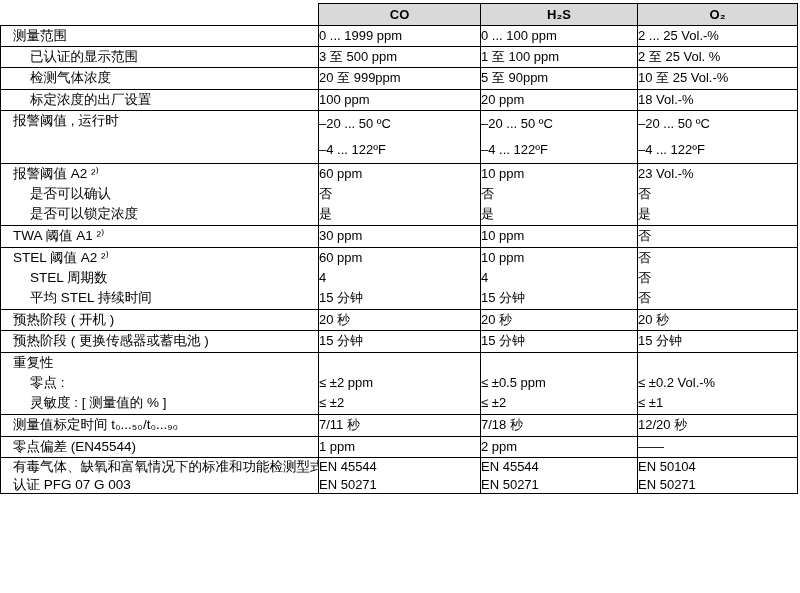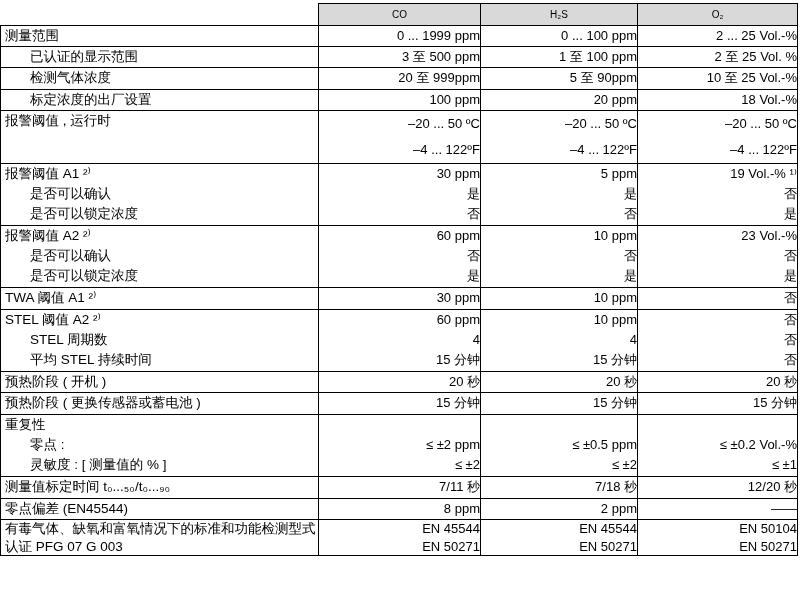--- a/index.html
+++ b/index.html
@@ -17,31 +17,31 @@
     border-collapse:collapse;table-layout:fixed;
     width:797px;margin:3px 0 0 0;
   }
   td,th{
     border:1px solid var(--border);
     padding:0;vertical-align:top;
     font-size:13px;
   }
   th{
     background:var(--header-bg);
-    font-weight:normal;font-size:10px;
+    font-weight:bold;font-size:13px;
     vertical-align:middle;
   }
   td.corner{border:none;background:#ffffff;}
   td.lbl{text-align:left;}
   td.val{
-    text-align:right;
+    text-align:left;
     white-space:pre-line;
     line-height:20px;
   }
-  .ln{height:20px;line-height:20px;padding-left:4px;white-space:nowrap;overflow:hidden;font-size:13.5px;}
+  .ln{height:20px;line-height:20px;padding-left:12px;white-space:nowrap;overflow:hidden;font-size:13.5px;}
   .ln.ind{padding-left:29px;}
   tr.h22>th{height:21px;}
   tr.h20>td{height:20px;}
   tr.h21>td{height:21px;}
   tr.h37>td{height:37px;}
   tr.h61>td{height:61px;}
   tr.h35>td{height:35px;}
   tr.h37 td.val{line-height:26px;margin-top:43px;}
   tr.h35 td.val{line-height:17.5px;}
   tr.h35 .ln{height:17.5px;line-height:17.5px;}
@@ -106,36 +106,20 @@
           <div class="ln">报警阈值 , 运行时</div>
         </td>
     <td class="val">–20 ... 50 ºC
 –4 ... 122ºF</td>
     <td class="val">–20 ... 50 ºC
 –4 ... 122ºF</td>
     <td class="val">–20 ... 50 ºC
 –4 ... 122ºF</td>
   </tr>
 
-  <tr class="h61">
-    <td class="lbl">
-      <div class="ln">报警阈值 A1 ²⁾</div>
-      <div class="ln ind">是否可以确认</div>
-      <div class="ln ind">是否可以锁定浓度</div>
-    </td>
-    <td class="val">30 ppm
-是
-否</td>
-    <td class="val">5 ppm
-是
-否</td>
-    <td class="val">19 Vol.-% ¹⁾
-否
-是</td>
-  </tr>
 
   <tr class="h61">
     <td class="lbl">
       <div class="ln">报警阈值 A2 ²⁾</div>
       <div class="ln ind">是否可以确认</div>
       <div class="ln ind">是否可以锁定浓度</div>
     </td>
     <td class="val">60 ppm
 否
 是</td>
@@ -215,21 +199,21 @@
         </td>
     <td class="val">7/11 秒</td>
     <td class="val">7/18 秒</td>
     <td class="val">12/20 秒</td>
   </tr>
 
   <tr class="h20">
     <td class="lbl">
           <div class="ln">零点偏差 (EN45544)</div>
         </td>
-    <td class="val">8 ppm</td>
+    <td class="val">1 ppm</td>
     <td class="val">2 ppm</td>
     <td class="val">——</td>
   </tr>
 
   <tr class="h35">
     <td class="lbl">
       <div class="ln">有毒气体、缺氧和富氧情况下的标准和功能检测型式</div>
       <div class="ln">认证 PFG 07 G 003</div>
     </td>
     <td class="val">EN 45544

